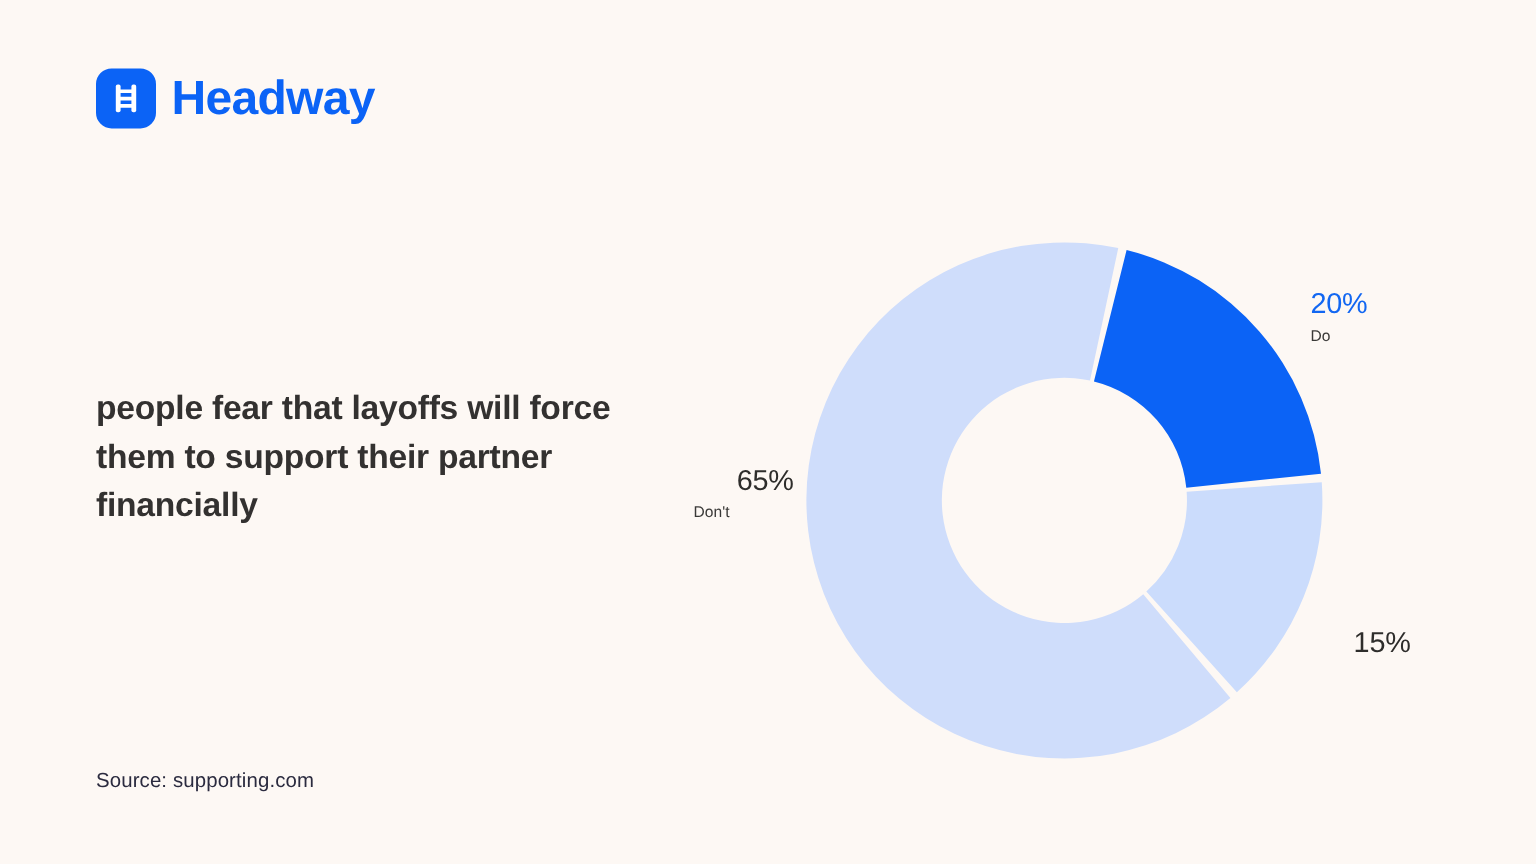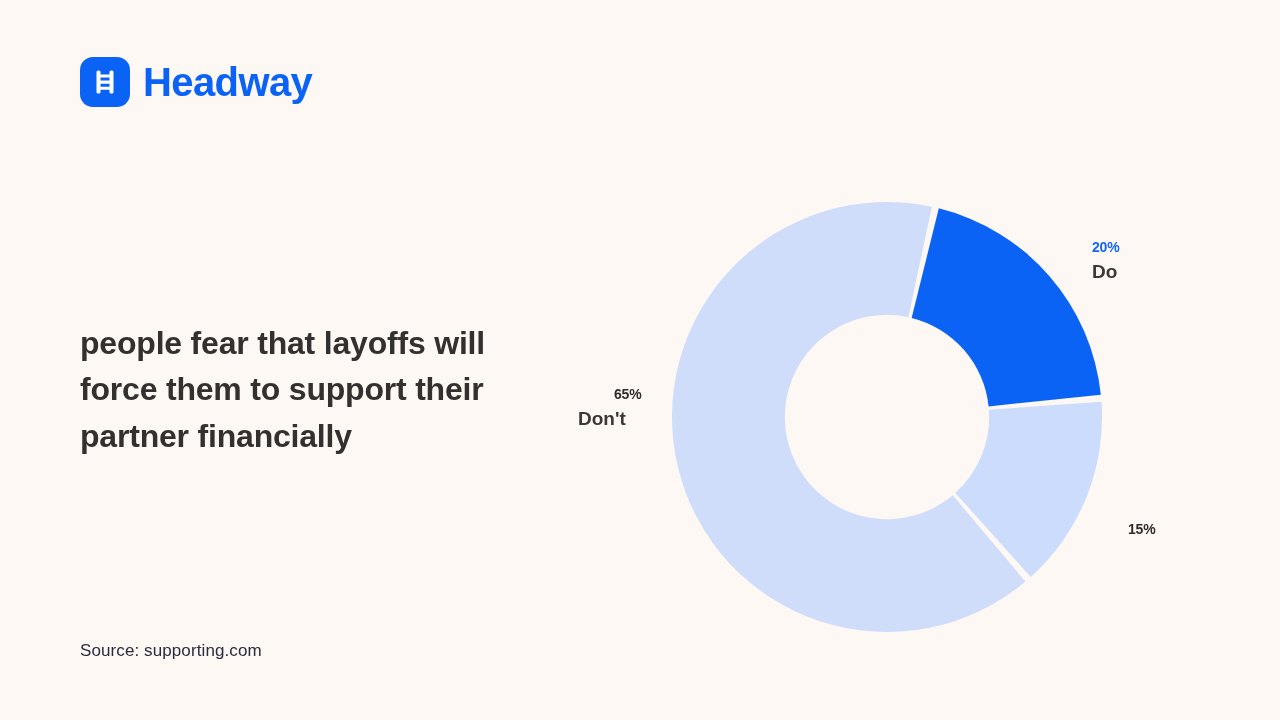--- a/index.html
+++ b/index.html
@@ -58,21 +58,21 @@
     font-weight: bold;
     color: #1267f2;
     letter-spacing: -2px;
     line-height: 1;
   }
   .lede {
     position: absolute;
     left: 80px;
     top: 320px;
     width: 430px;
-    font-size: 32px;
+    font-size: 28px;
     font-weight: bold;
     color: #333130;
     line-height: 1.45;
     letter-spacing: -0.2px;
   }
   .source {
     position: absolute;
     left: 80px;
     top: 641px;
     font-size: 17px;
@@ -104,32 +104,31 @@
   .chart-wrap svg {
     display: block;
     overflow: visible;
   }
 
   
   .callout {
     position: absolute;
   }
   .callout .pct {
-    font-size: 14px;
-    font-weight: bold;
+    font-size: 24px;
+    font-weight: normal;
     line-height: 1.22;
     letter-spacing: -0.2px;
   }
   .callout .lbl {
-    font-size: 19px;
+    font-size: 13px;
     color: #3a3937;
     line-height: 1.32;
     margin-top: 3px;
     white-space: pre-line;
-    font-weight: bold;
   }
   .callout.accent .pct { color: #1267f2; }
   .callout.dark .pct { color: #2e2d2b; margin-left: 36px; }
 
   .callout-do     { left: 1092px; top: 239px; }
   .callout-dont   { left: 578px;  top: 386px; }
   .callout-already{ left: 1092px; top: 521px; text-align: right; }
 </style>
 </head>
 <body>

